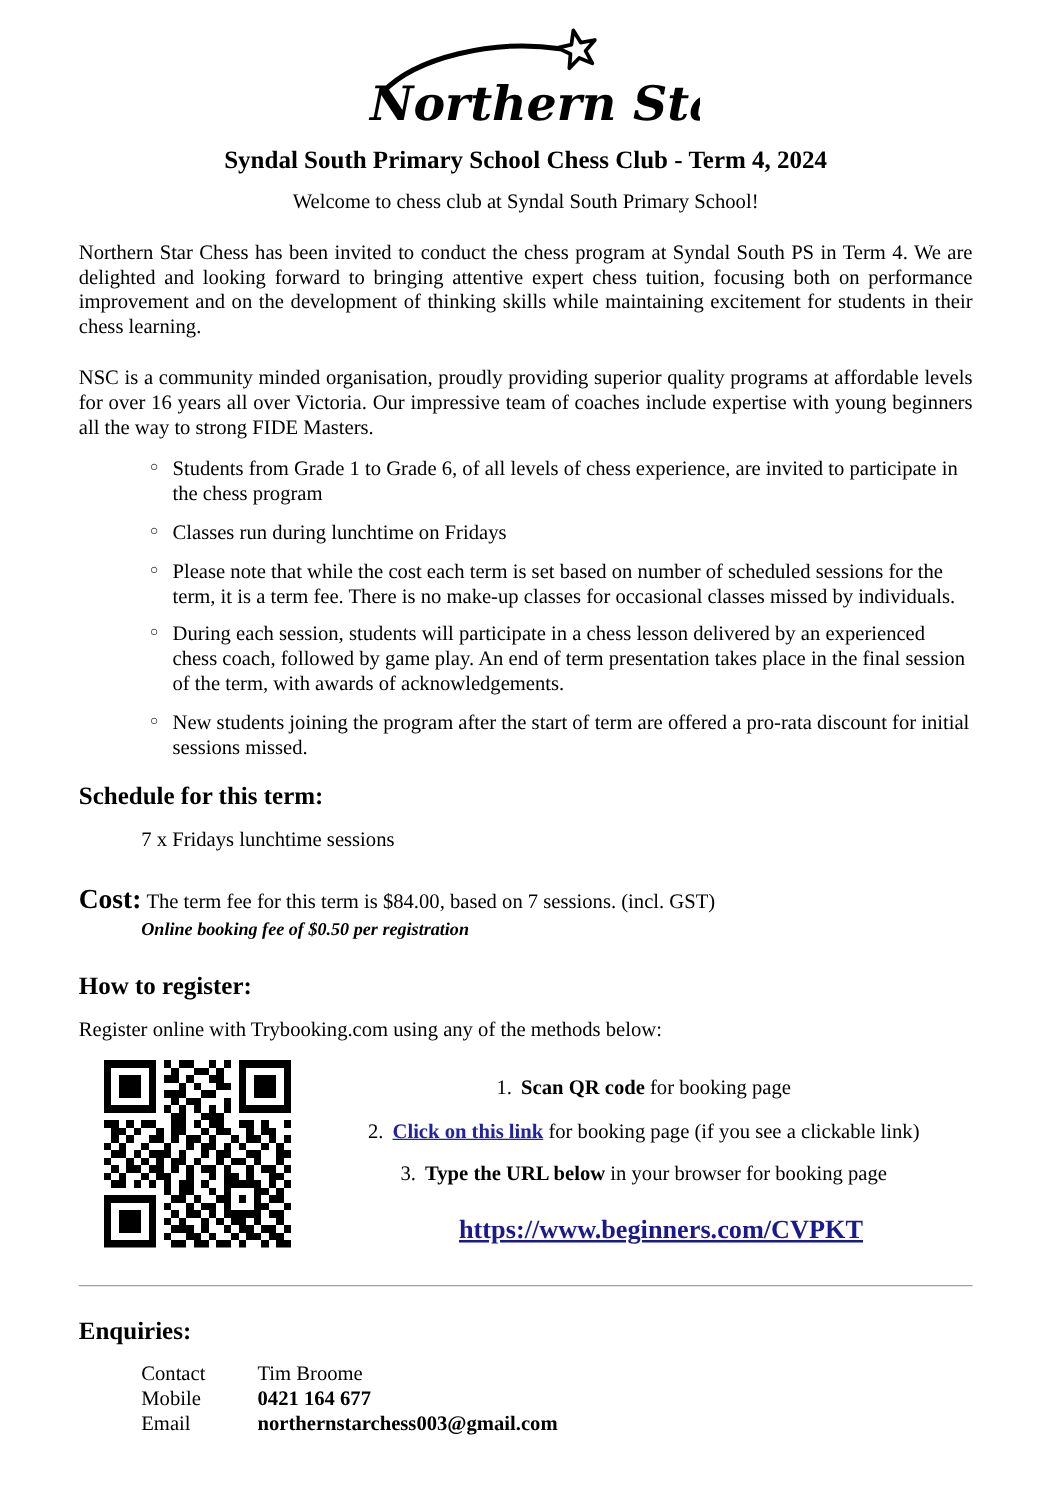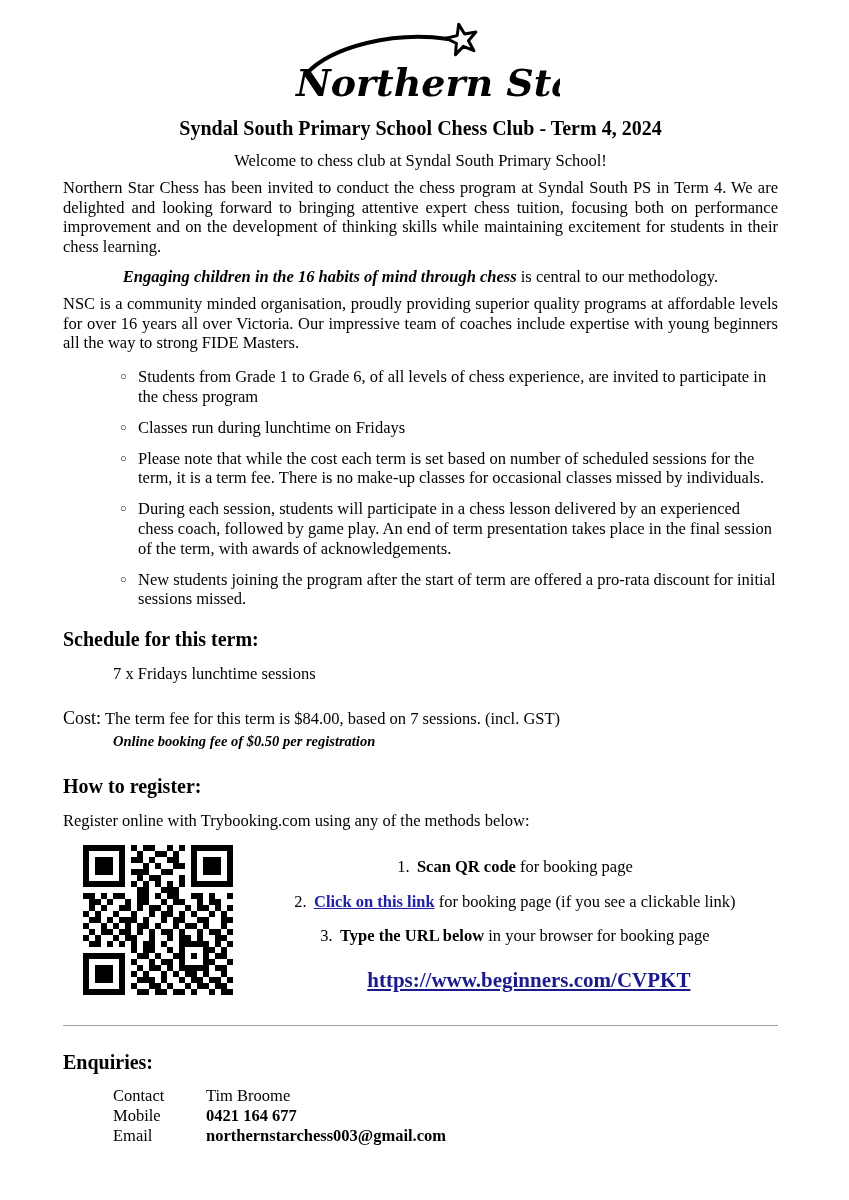--- a/index.html
+++ b/index.html
@@ -9,34 +9,34 @@
     font-family:"Liberation Serif", serif;
     font-size:16.5px;line-height:1.2;
   }
   .content{padding:0 71px 0 63px;}
   
   .logo-wrap{display:flex;justify-content:center;padding-top:18px;}
   .logo-wrap svg{display:block;}
   
   .doc-title{text-align:center;font-weight:bold;font-size:20px;margin-top:10px;}
   .welcome{text-align:center;margin-top:11px;}
-  p.body{ text-align:justify;margin:7px 0 0 0;}
+  p.body{ text-align:justify;margin:21px 0 0 0;}
   .tagline{text-align:center;margin-top:10px;}
   .tagline .em{font-weight:bold;font-style:italic;}
   h2.sec{font-size:20px;font-weight:bold;margin:24px 0 0 0;}
   
   ul.bullets{list-style:none;margin:14px 0 0 0;padding:0;}
   ul.bullets li{position:relative;padding-left:75px;margin-bottom:11px;}
   ul.bullets li::before{
     content:"○";position:absolute;left:57px;top:3px;font-size:11px;color:#000;
   }
   .indent{margin-left:50px;}
   .sched-detail{margin-top:13px;}
   .cost-line{margin-top:24px;}
-  .cost-line .cost-label{font-weight:normal;font-size:18px;margin-right:4px;}
+  .cost-line .cost-label{font-weight:bold;font-size:22px;margin-right:4px;}
   .fee-note{font-weight:bold;font-style:italic;font-size:14.5px;margin-top:3px;}
   .reg-intro{margin-top:13px;}
   
   .register-row{display:flex;margin-top:14px;text-align:center;}
   .qr-box{width:150px;height:150px;margin-left:20px;flex:0 0 auto;}
   .qr-box svg{width:150px;height:150px;display:block;shape-rendering:crispEdges;}
   .methods{margin-left:54px;padding-top:12px;}
   .method{margin-bottom:15px;}
   .method .num{display:inline-block;min-width:27px;}
   .method .bold{font-weight:bold;}
@@ -66,21 +66,20 @@
       <text x="6" y="78" font-family="DejaVu Serif, serif" font-style="italic" font-weight="bold" font-size="38" fill="#000">Northern Star</text>
     </svg>
   </div>
 
   <div class="content">
     <div class="doc-title">Syndal South Primary School Chess Club - Term 4, 2024</div>
     <div class="welcome">Welcome to chess club at Syndal South Primary School!</div>
 
     <p class="body">Northern Star Chess has been invited to conduct the chess program at Syndal South PS in Term 4.  We are delighted and looking forward to bringing attentive expert chess tuition, focusing both on performance improvement and on the development of thinking skills while maintaining excitement for students in their chess learning.</p>
 
-    <div class="tagline"><span class="em">Engaging children in the 16 habits of mind through chess</span><span> is central to our methodology.</span></div>
 
     <p class="body">NSC is a community minded organisation, proudly providing superior quality programs at affordable levels for over 16 years all over Victoria.  Our impressive team of coaches include expertise with young beginners all the way to strong FIDE Masters.</p>
 
     <ul class="bullets">
       <li>Students from Grade 1 to Grade 6, of all levels of chess experience, are invited to participate in the chess program</li>
       <li>Classes run during lunchtime on Fridays</li>
       <li>Please note that while the cost each term is set based on number of scheduled sessions for the term, it is a term fee.  There is no make-up classes for occasional classes missed by individuals.</li>
       <li>During each session, students will participate in a chess lesson delivered by an experienced chess coach, followed by game play.  An end of term presentation takes place in the final session of the term, with awards of acknowledgements.</li>
       <li>New students joining the program after the start of term are offered a pro-rata discount for initial sessions missed.</li>
     </ul>

